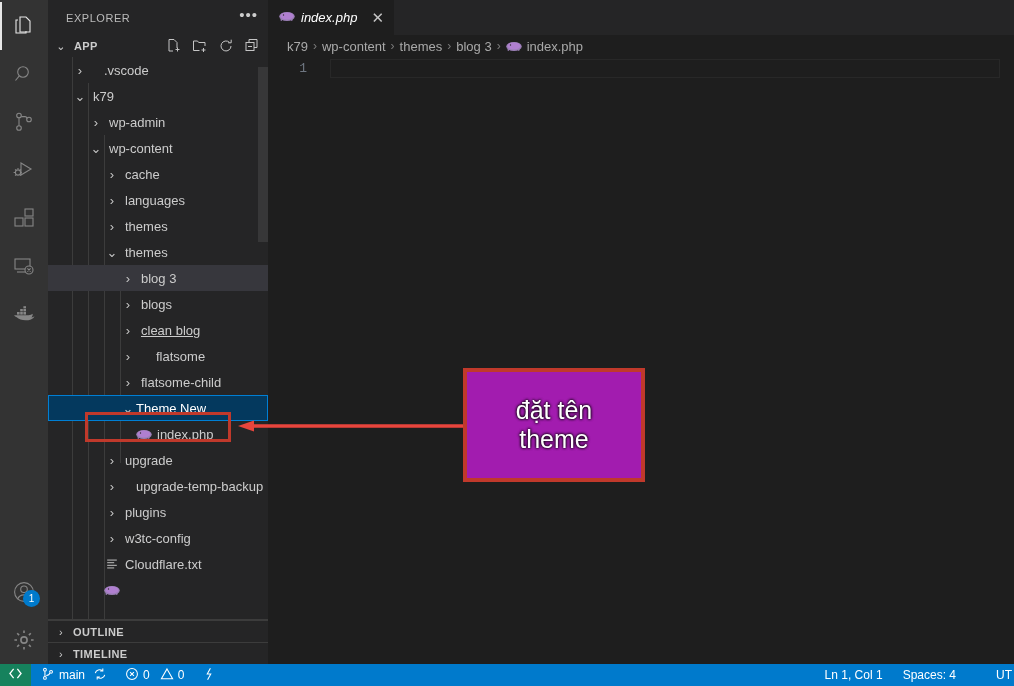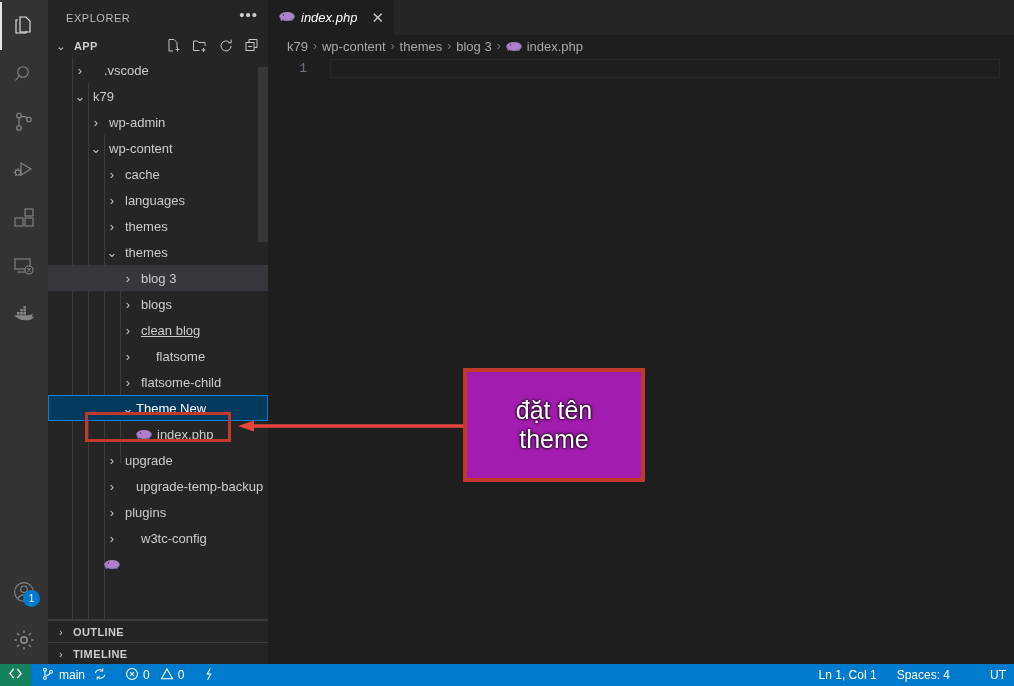--- a/index.html
+++ b/index.html
@@ -121,21 +121,21 @@
   
   .statusbar {
     height: 22px; flex: 0 0 22px; background: #007ACC; display: flex; align-items: center;
     color: #FFFFFF; font-size: 12px;
   }
   .sb-remote {
     background: #16825D; height: 22px; display: flex; align-items: center;
     padding: 0 8px; color: #fff;
   }
   .st-item { display: flex; align-items: center; gap: 4px; padding: 0 6px; height: 24px; }
-  .st-right { margin-left: auto; display: flex; align-items: center; padding-right: 6px; }
+  .st-right { margin-left: auto; display: flex; align-items: center; padding-right: 0; }
 
   
   .anno-box {
     position: absolute; left: 463px; top: 368px; width: 182px; height: 114px;
     border: 4px solid #C0392B; background: #a21caf;
     display: flex; flex-direction: column; align-items: center; justify-content: center;
     color: #FFFFFF; font-size: 25px; line-height: 1.18; text-align: center;
     text-shadow: 0 0 3px #000, 0 0 3px #000;
   }
   .anno-rect {
@@ -374,21 +374,29 @@
             <div class="row" style="padding-left: 56px;">
               <span class="tw">›</span>
               <span class="fname" style="margin-left: 16px;">upgrade-temp-backup</span>
             </div>
             <div class="row" style="padding-left: 56px;">
               <span class="tw">›</span>
               <span class="fname" style="margin-left: 5px;">plugins</span>
             </div>
             <div class="row" style="padding-left: 56px;">
               <span class="tw">›</span>
-              <span class="fname" style="margin-left: 21px;">w3tc-config</span>
+              <span class="fname" style="margin-left: 5px;">w3tc-config</span>
+            </div>
+            <div class="row" style="padding-left: 56px;">
+              <span class="icon-file">
+                <svg width="14" height="14" viewBox="0 0 16 16" fill="none" stroke="#C5C5C5" stroke-width="1.1">
+                  <path d="M2.5 3.5h11M2.5 6.5h8M2.5 9.5h11M2.5 12.5h8"></path>
+                </svg>
+              </span>
+              <span class="fname" style="margin-left: 2px;">Cloudflare.txt</span>
             </div>
             <div class="row" style="padding-left: 56px;">
               <span class="icon-file">
                 <svg width="16" height="11" viewBox="0 0 32 20">
                   <ellipse cx="16" cy="10" rx="15.5" ry="9" fill="#9B7FB6"></ellipse>
                   <ellipse cx="16" cy="9" rx="13" ry="7" fill="#B07FD0"></ellipse>
                   <path d="M4 14c-1.5 2-1 5 .6 5 1.4 0 1.6-2.2 1.3-3.6z" fill="#9B7FB6"></path>
                   <path d="M25 14c-1.5 2-1 5 .6 5 1.4 0 1.6-2.2 1.3-3.6z" fill="#9B7FB6"></path>
                   <circle cx="9" cy="7" r="1.4" fill="#2B2B2B"></circle>
                 </svg>

